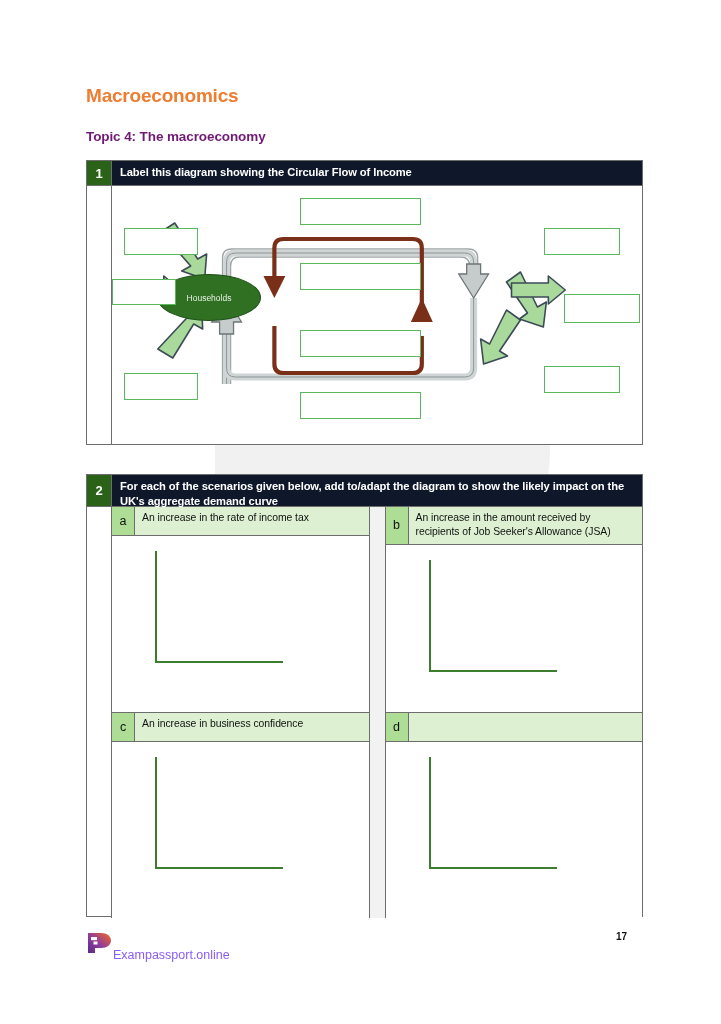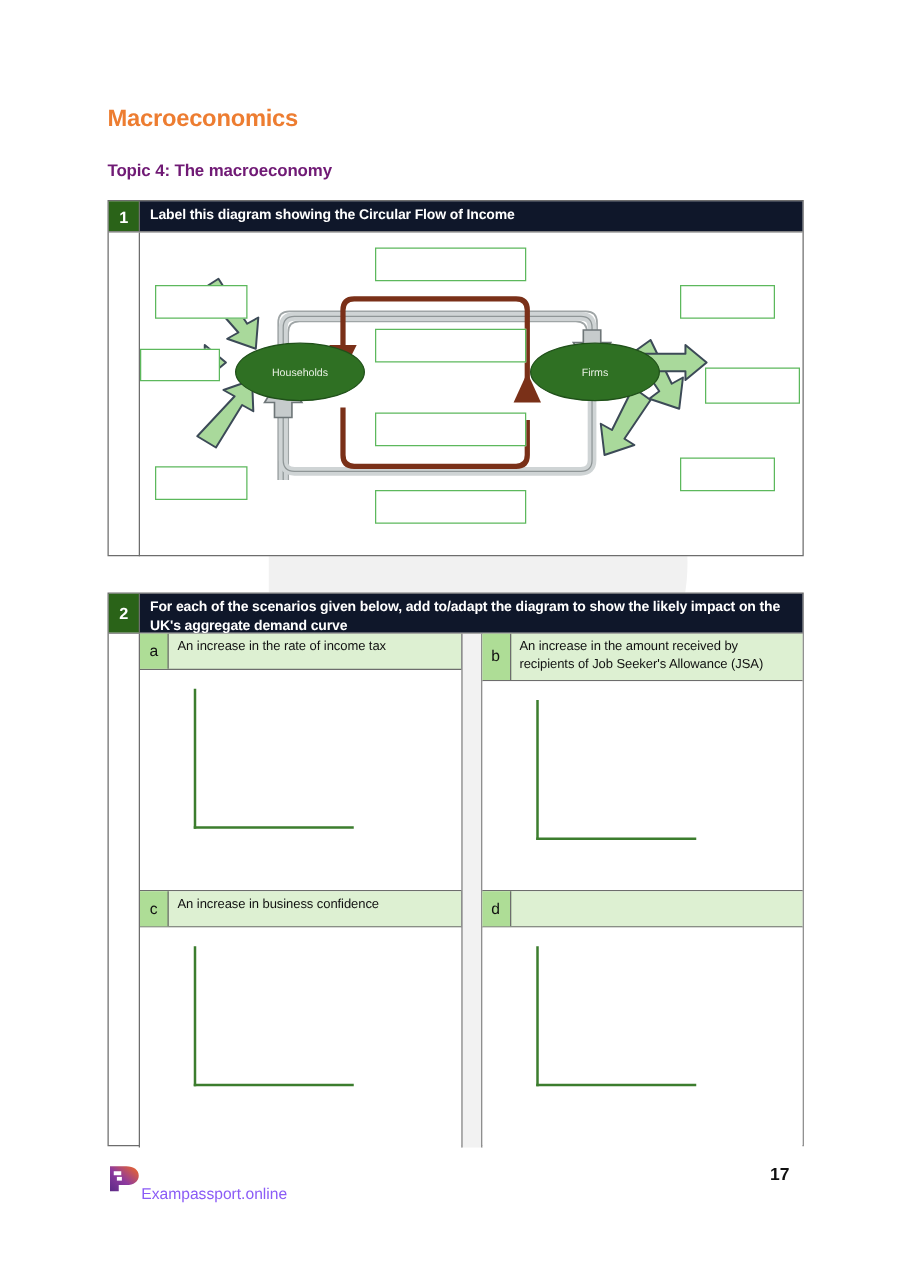--- a/index.html
+++ b/index.html
@@ -237,21 +237,21 @@
     position: absolute;
     left: 113px;
     top: 948px;
     font-size: 12.5px;
     color: #8b5cf6;
   }
   #page-num {
     position: absolute;
     left: 616px;
     top: 931px;
-    font-size: 14px;
+    font-size: 10px;
     font-weight: bold;
     color: #111;
   }
 </style>
 </head>
 <body>
 
 <svg id="watermark" viewBox="0 0 400 430">
   <path d="M60 0 H250 C330 0 395 65 395 150 C395 235 330 300 250 300 H150 V430 H60 Z" fill="#f1f1f1"></path>
   <rect x="95" y="70" width="75" height="60" fill="#ffffff"></rect>
@@ -307,25 +307,22 @@
             <polygon points="46,163 61,172 82,138 91,143 90,118 67,126 76,131"></polygon>
 
             <polygon points="410,86 396,96 417,127 409,133 433,141 436,116 427,121"></polygon>
 
             <polygon points="401,97 438,97 438,90 455,104 438,118 438,111 401,111"></polygon>
 
             <polygon points="396,124 410,134 389,165 397,170 373,178 370,153 379,158"></polygon>
           </g>
         </svg>
 
-        <div class="ellipse" style="left:76px; top:88px; width:104px; height:47px;align-items:center;">
+        <div class="ellipse" style="left:45px; top:88px; width:104px; height:47px;align-items:center;">
           <span>Households</span>
-        </div>
-        <div class="ellipse" style="left:312px; top:88px; width:104px; height:47px;">
-          <span>Firms</span>
         </div>
 
         <div class="lbl-box" style="left:188px; top:12px;  width:121px; height:27px;"></div>
         <div class="lbl-box" style="left:12px;  top:42px;  width:74px;  height:27px;"></div>
         <div class="lbl-box" style="left:432px; top:42px;  width:76px;  height:27px;"></div>
         <div class="lbl-box" style="left:188px; top:77px;  width:121px; height:27px;"></div>
         <div class="lbl-box" style="left:0px;   top:93px;  width:64px;  height:26px;"></div>
         <div class="lbl-box" style="left:452px; top:108px; width:76px;  height:29px;"></div>
         <div class="lbl-box" style="left:188px; top:144px; width:121px; height:27px;"></div>
         <div class="lbl-box" style="left:12px;  top:187px; width:74px;  height:27px;"></div>

